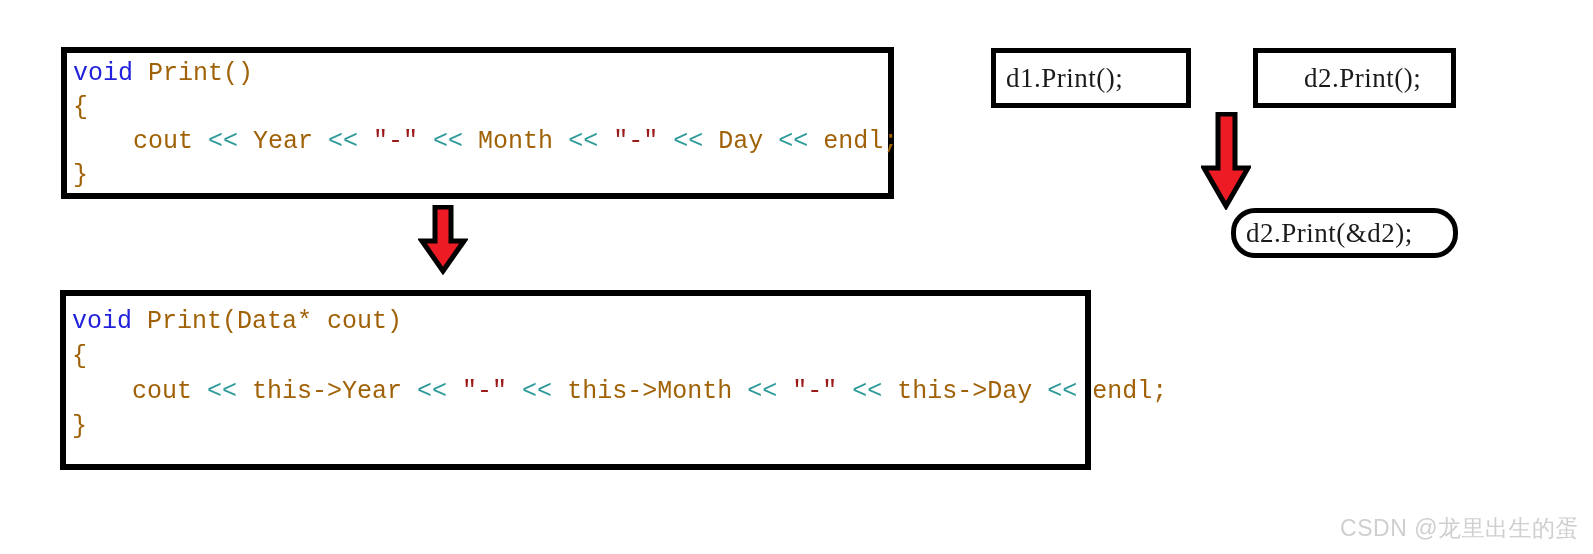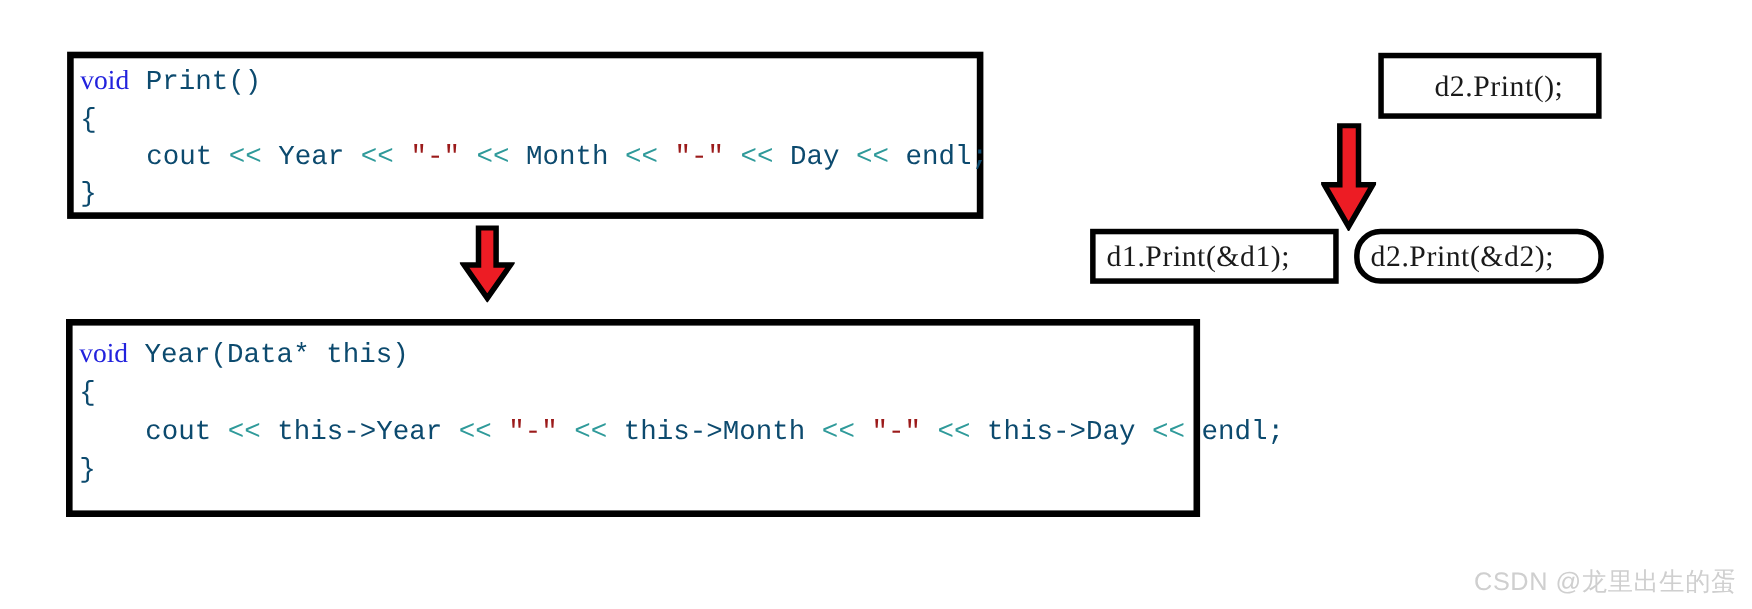--- a/index.html
+++ b/index.html
@@ -33,24 +33,24 @@
     border-width: 5px;
   }
 
   
   .code {
     font-family: "Liberation Mono", "DejaVu Sans Mono", monospace;
     white-space: pre;
     color: #1a1a1a;
     letter-spacing: 0px;
   }
-  .kw      { color: #2222dd; font-family: Liberation Serif, serif; }
+  .kw      { color: #2222dd; }
   .op      { color: #2f9a9a; }
   .str     { color: #9b1a1a; }
-  .plain   { color: #0c4a6e; }
+  .plain   { color: #a16207; }
 
   
   #code-block-1 {
     left: 61px;
     top: 47px;
     width: 833px;
     height: 152px;
   }
   #code-block-1 .code {
     position: absolute;
@@ -125,40 +125,40 @@
 <span class="plain">}</span></div>
   </div>
 
   <div class="arrow" id="arrow-down-left">
     <svg viewBox="0 0 50 70" width="50" height="70" xmlns="http://www.w3.org/2000/svg">
       <polygon points="17,2 33,2 33,36 46,36 25,66 4,36 17,36" fill="#ed1c24" stroke="#000000" stroke-width="5" stroke-linejoin="miter"></polygon>
     </svg>
   </div>
 
   <div class="box" id="code-block-2">
-    <div class="code"><span class="kw">void</span><span class="plain"> Year(Data* this)</span>
+    <div class="code"><span class="kw">void</span><span class="plain"> Print(Data* cout)</span>
 <span class="plain">{</span>
 <span class="plain">    </span><span class="plain">cout</span><span class="op"> &lt;&lt; </span><span class="plain">this-&gt;Year</span><span class="op"> &lt;&lt; </span><span class="str">"-"</span><span class="op"> &lt;&lt; </span><span class="plain">this-&gt;Month</span><span class="op"> &lt;&lt; </span><span class="str">"-"</span><span class="op"> &lt;&lt; </span><span class="plain">this-&gt;Day</span><span class="op"> &lt;&lt; </span><span class="plain">endl;</span>
 <span class="plain">}</span></div>
   </div>
 
+  <div class="box thin callbox" id="call-d1-print">
+    <span class="calltext">d1.Print();</span>
+  </div>
 
   <div class="box thin callbox" id="call-d2-print">
     <span class="calltext">d2.Print();</span>
   </div>
 
   <div class="arrow" id="arrow-down-right">
     <svg viewBox="0 0 50 98" width="50" height="98" xmlns="http://www.w3.org/2000/svg">
       <polygon points="17,2 34,2 34,56 47,56 25,94 3,56 17,56" fill="#ed1c24" stroke="#000000" stroke-width="5" stroke-linejoin="miter"></polygon>
     </svg>
   </div>
 
-  <div class="box thin callbox" id="call-d1-print-addr">
-    <span class="calltext">d1.Print(&amp;d1);</span>
-  </div>
 
   <div class="box thin callbox" id="call-d2-print-addr">
     <span class="calltext">d2.Print(&amp;d2);</span>
   </div>
 
   <div id="watermark">CSDN @龙里出生的蛋</div>
 
 </div>
 
 </body></html>

